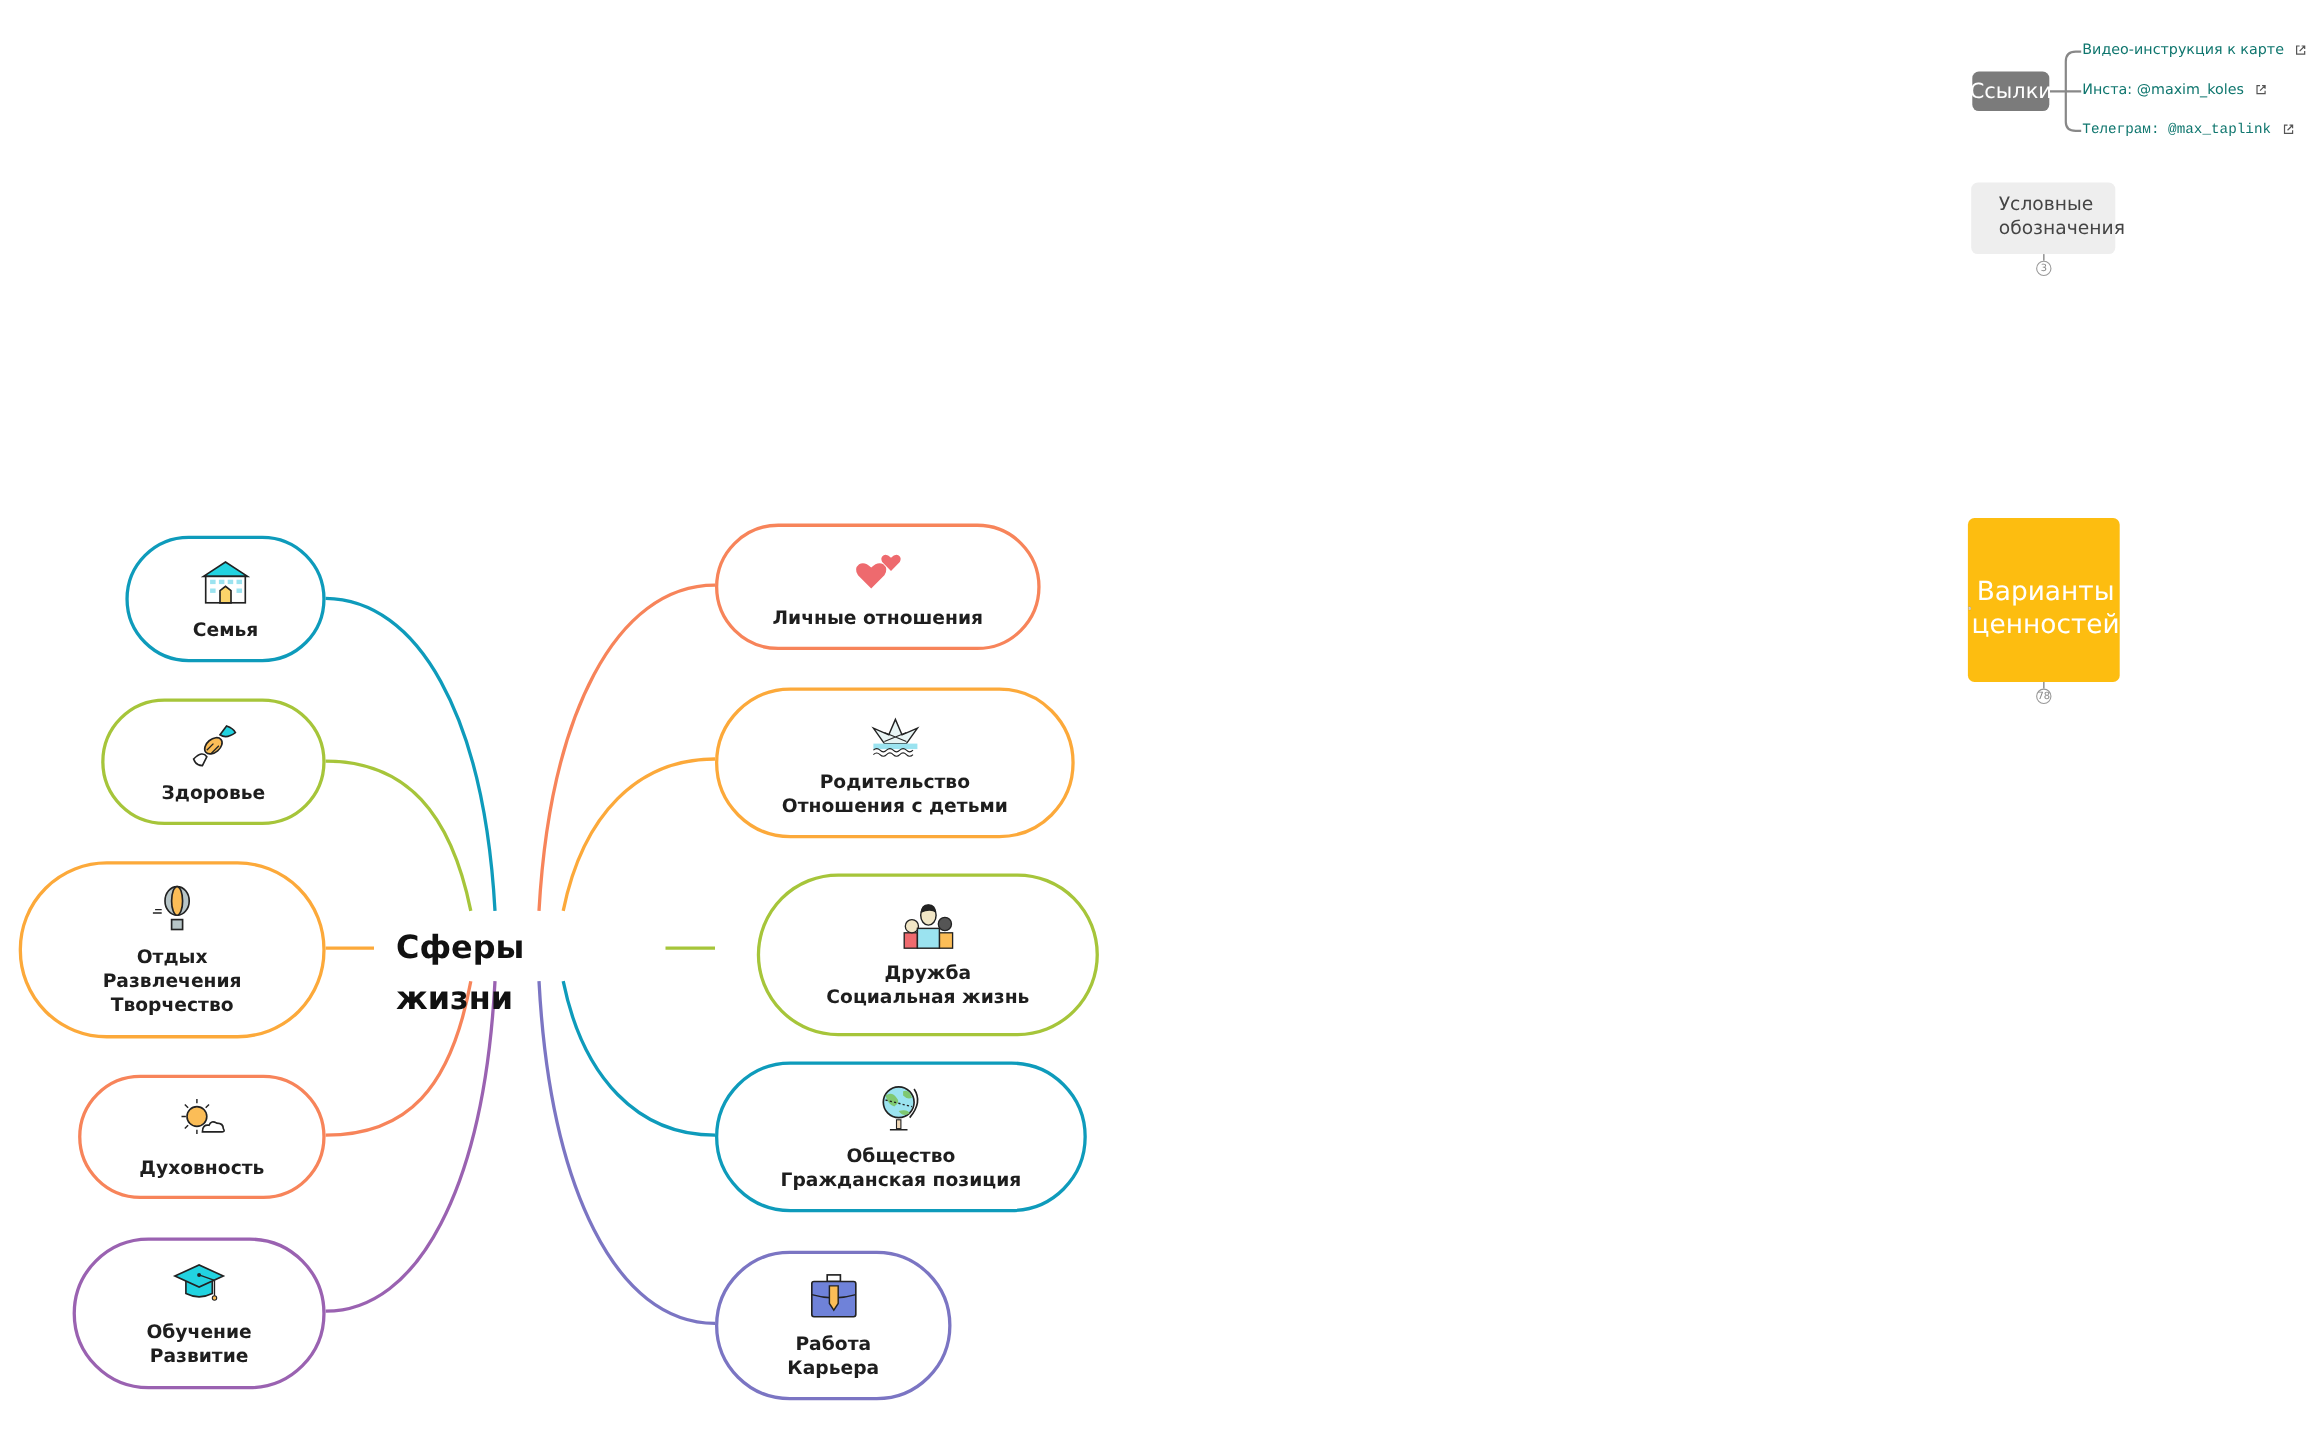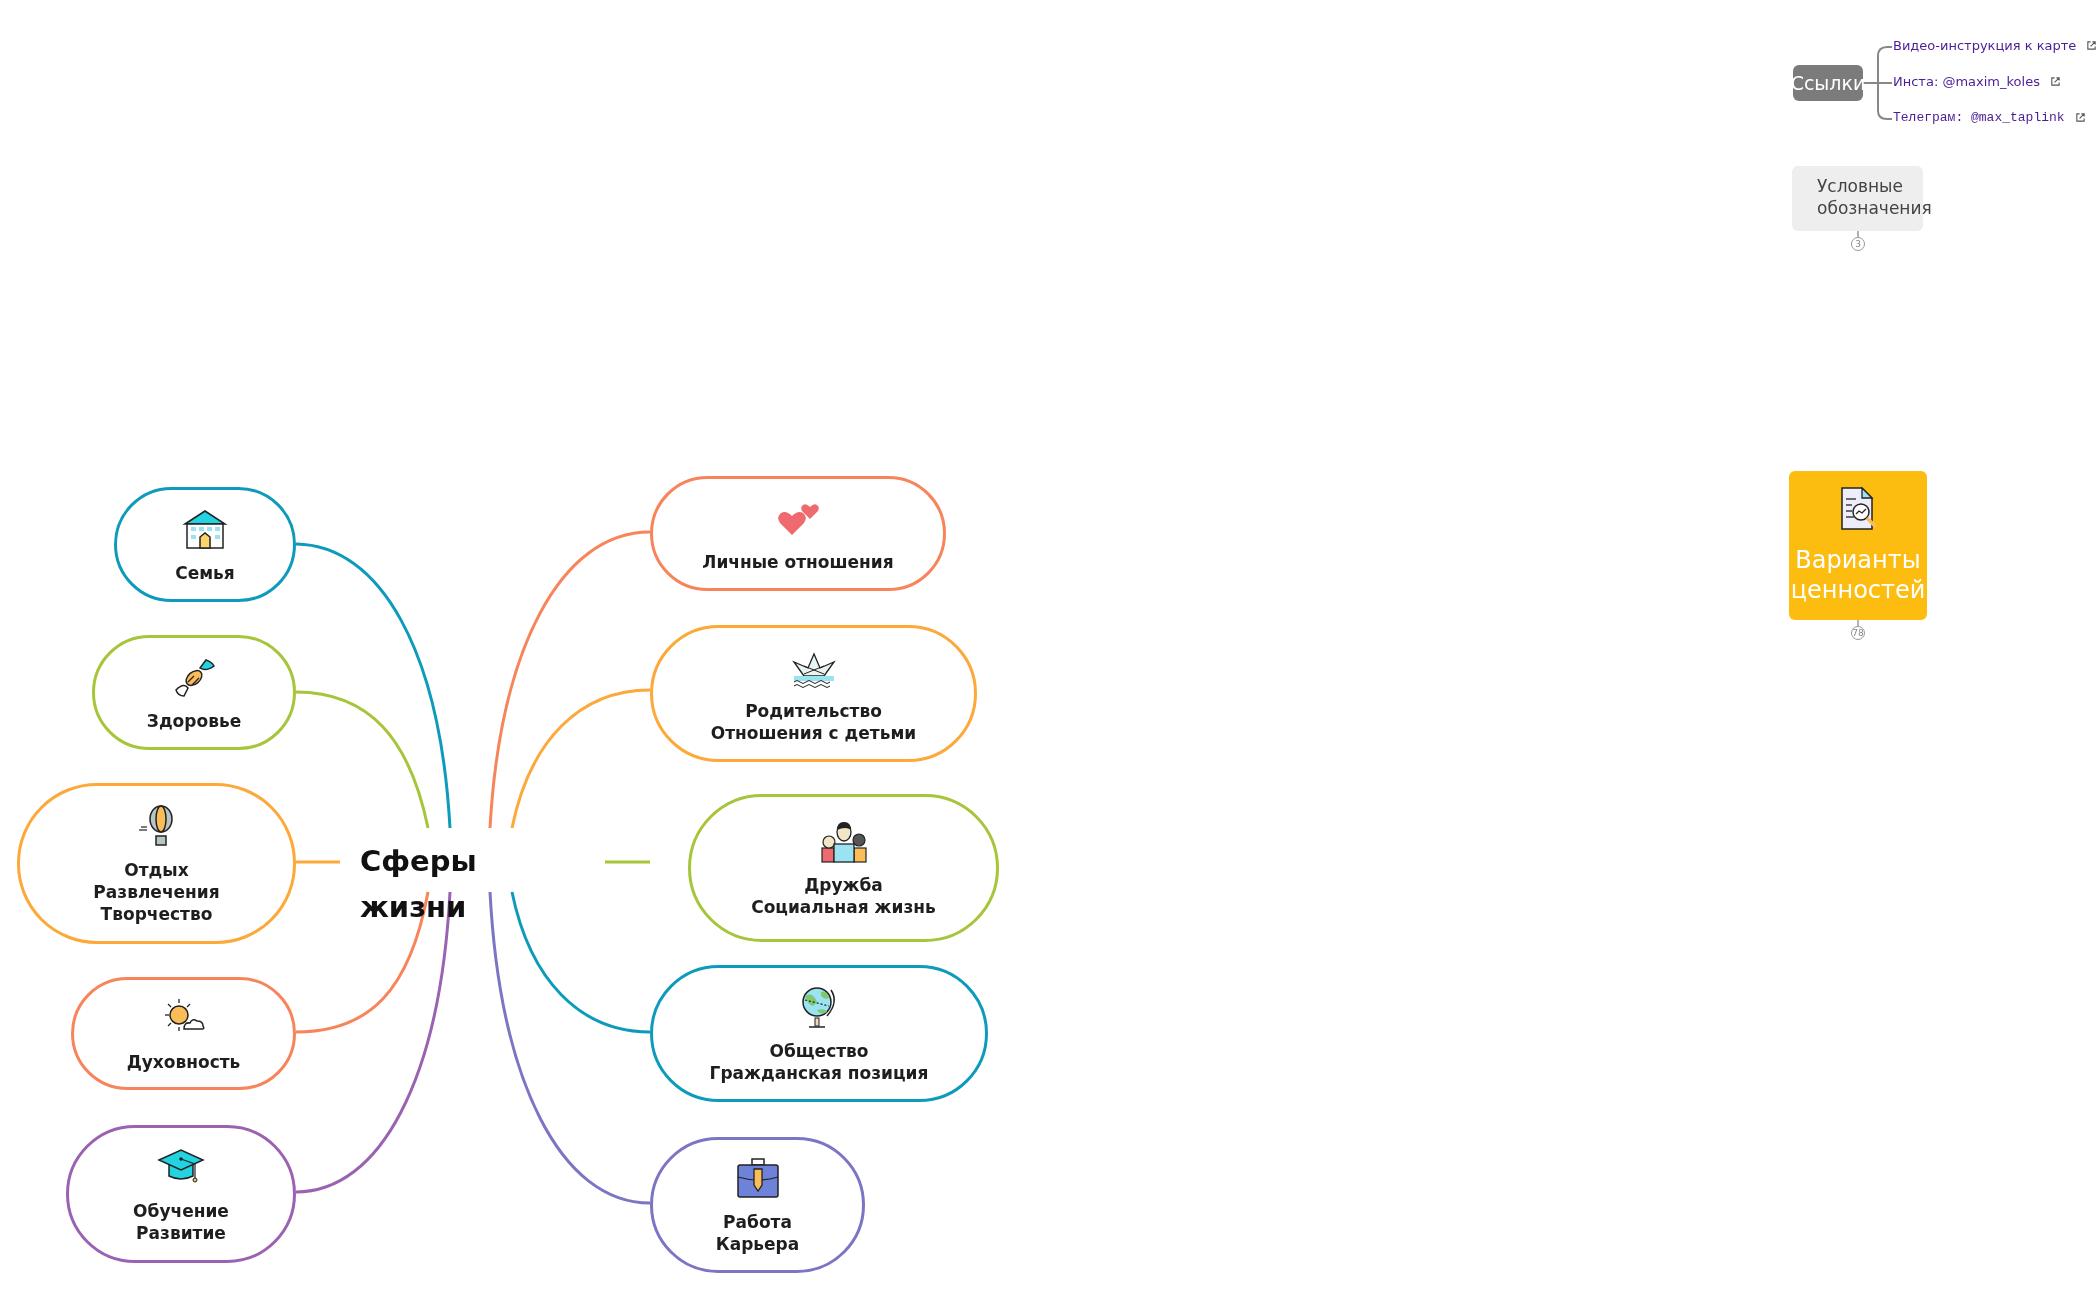--- a/index.html
+++ b/index.html
@@ -7,28 +7,28 @@
          font-family:"DejaVu Sans","Liberation Sans",sans-serif; color:#1e1e1e; }
   svg.links { position:absolute; left:0; top:0; width:2100px; height:1300px; pointer-events:none; }
   .node { position:absolute; box-sizing:border-box; border:3px solid; border-radius:80px; background:#fff;
           display:flex; flex-direction:column; align-items:center; justify-content:center; text-align:center; }
   .node .icon { width:48px; height:48px; margin-bottom:8px; }
   .node .label { font-weight:bold; font-size:17px; line-height:22px; white-space:pre-line; color:#1e1e1e; }
   .central { position:absolute; left:360px; top:838px; width:225px; height:46px; text-align:left;
              font-weight:bold; font-size:29px; line-height:46px; color:#111; }
   .links-box { position:absolute; left:1793px; top:65px; width:70px; height:36px; background:#7b7b7b;
                border-radius:6px; color:#fff; font-size:19px; display:flex; align-items:center; justify-content:center; }
-  .link-item { position:absolute; left:1893px; font-size:13px; color:#4c1d95; display:flex; align-items:center; gap:10px; white-space:nowrap; }
+  .link-item { position:absolute; left:1893px; font-size:13px; color:#0f766e; display:flex; align-items:center; gap:10px; white-space:nowrap; }
   .ext { width:11px; height:11px; }
   .legend-box { position:absolute; left:1792px; top:166px; width:131px; height:65px; background:#eeeeee;
                 border-radius:6px; font-size:17px; line-height:22px; color:#444; padding:9px 25px; box-sizing:border-box; }
   .badge { position:absolute; width:14px; height:14px; border:1px solid #999; border-radius:50%; background:#fff;
            font-size:9px; color:#888; display:flex; align-items:center; justify-content:center; box-sizing:border-box; }
   .values-box { position:absolute; left:1789px; top:471px; width:138px; height:149px; background:#fdbd10;
-                border-radius:6px; display:flex; flex-direction:column; align-items:center; justify-content:flex-start; }
+                border-radius:6px; display:flex; flex-direction:row; align-items:center; justify-content:flex-start; }
   .values-box .icon { width:48px; height:48px; margin-top:14px; }
   .values-box .label { color:#fff; font-size:24px; line-height:30px; text-align:center; white-space:pre-line; margin-top:12px; }
 </style>
 </head>
 <body>
 
 <svg class="links" viewBox="0 0 2100 1300">
 
   <path d="M450 828 C 440 650, 380 545, 296 544" stroke="#0e9bbb" stroke-width="3" fill="none"></path>
   <path d="M428 828 C 410 740, 370 692, 296 692" stroke="#a6c53a" stroke-width="3" fill="none"></path>

